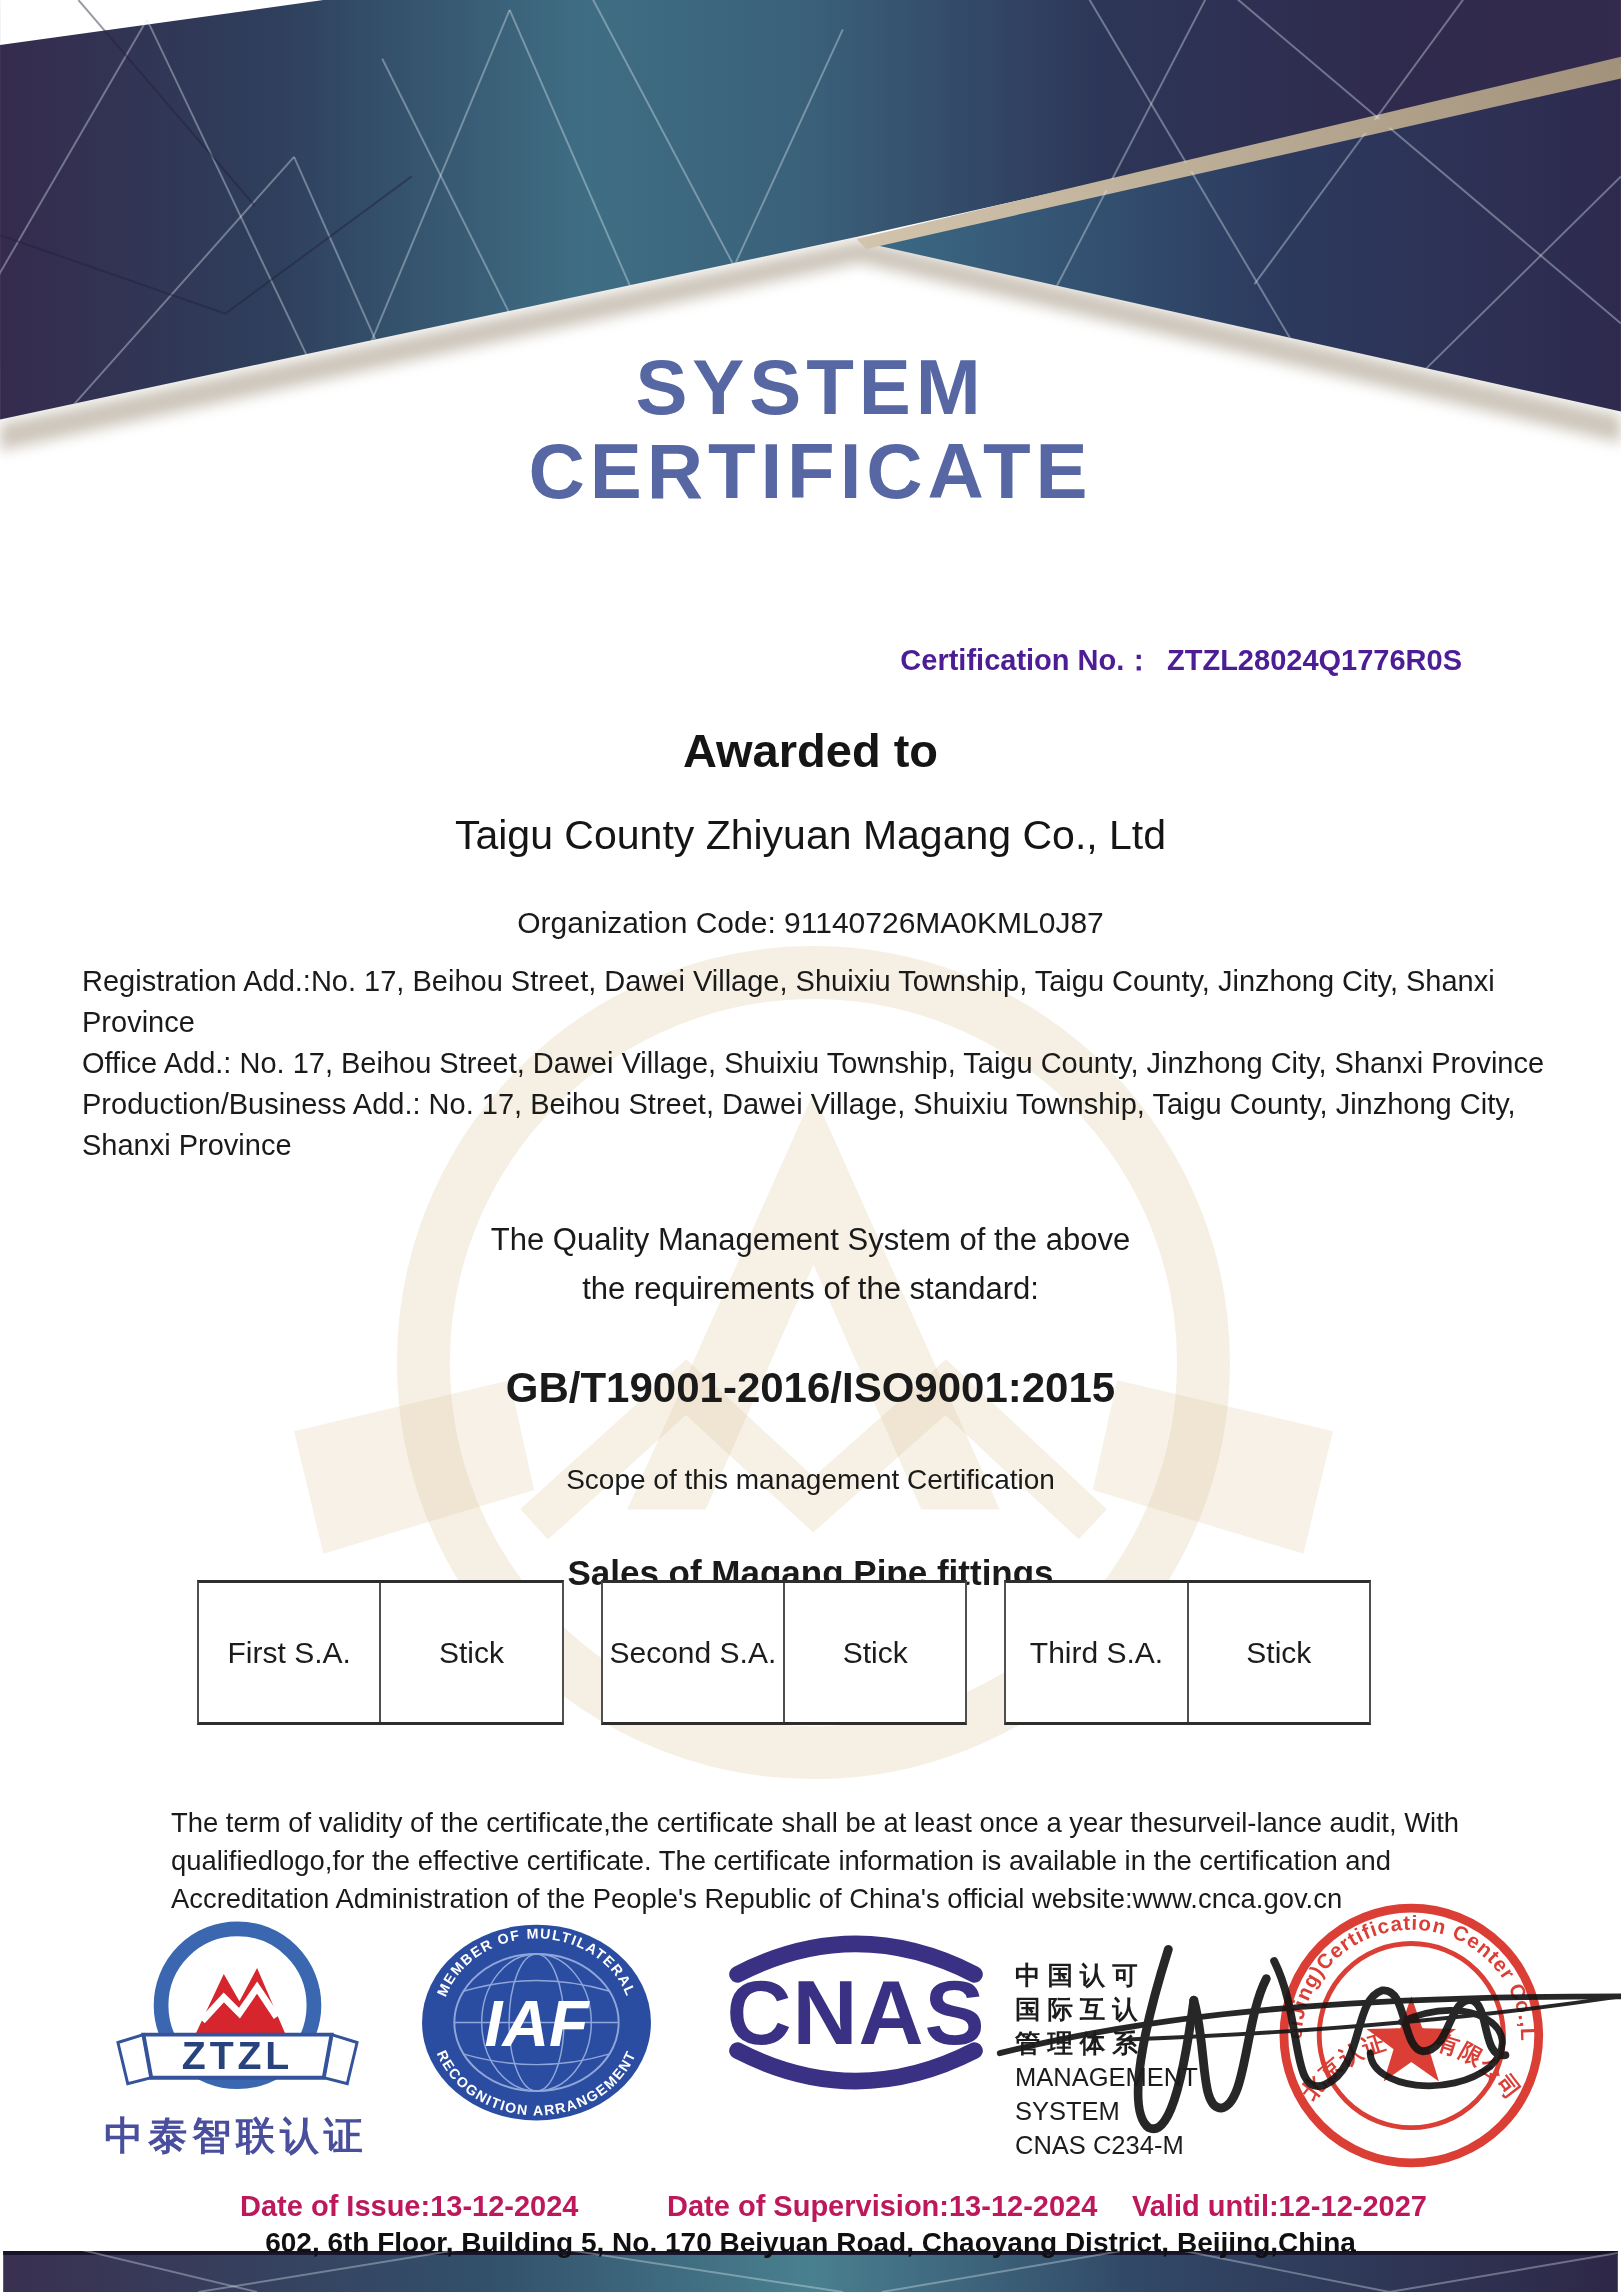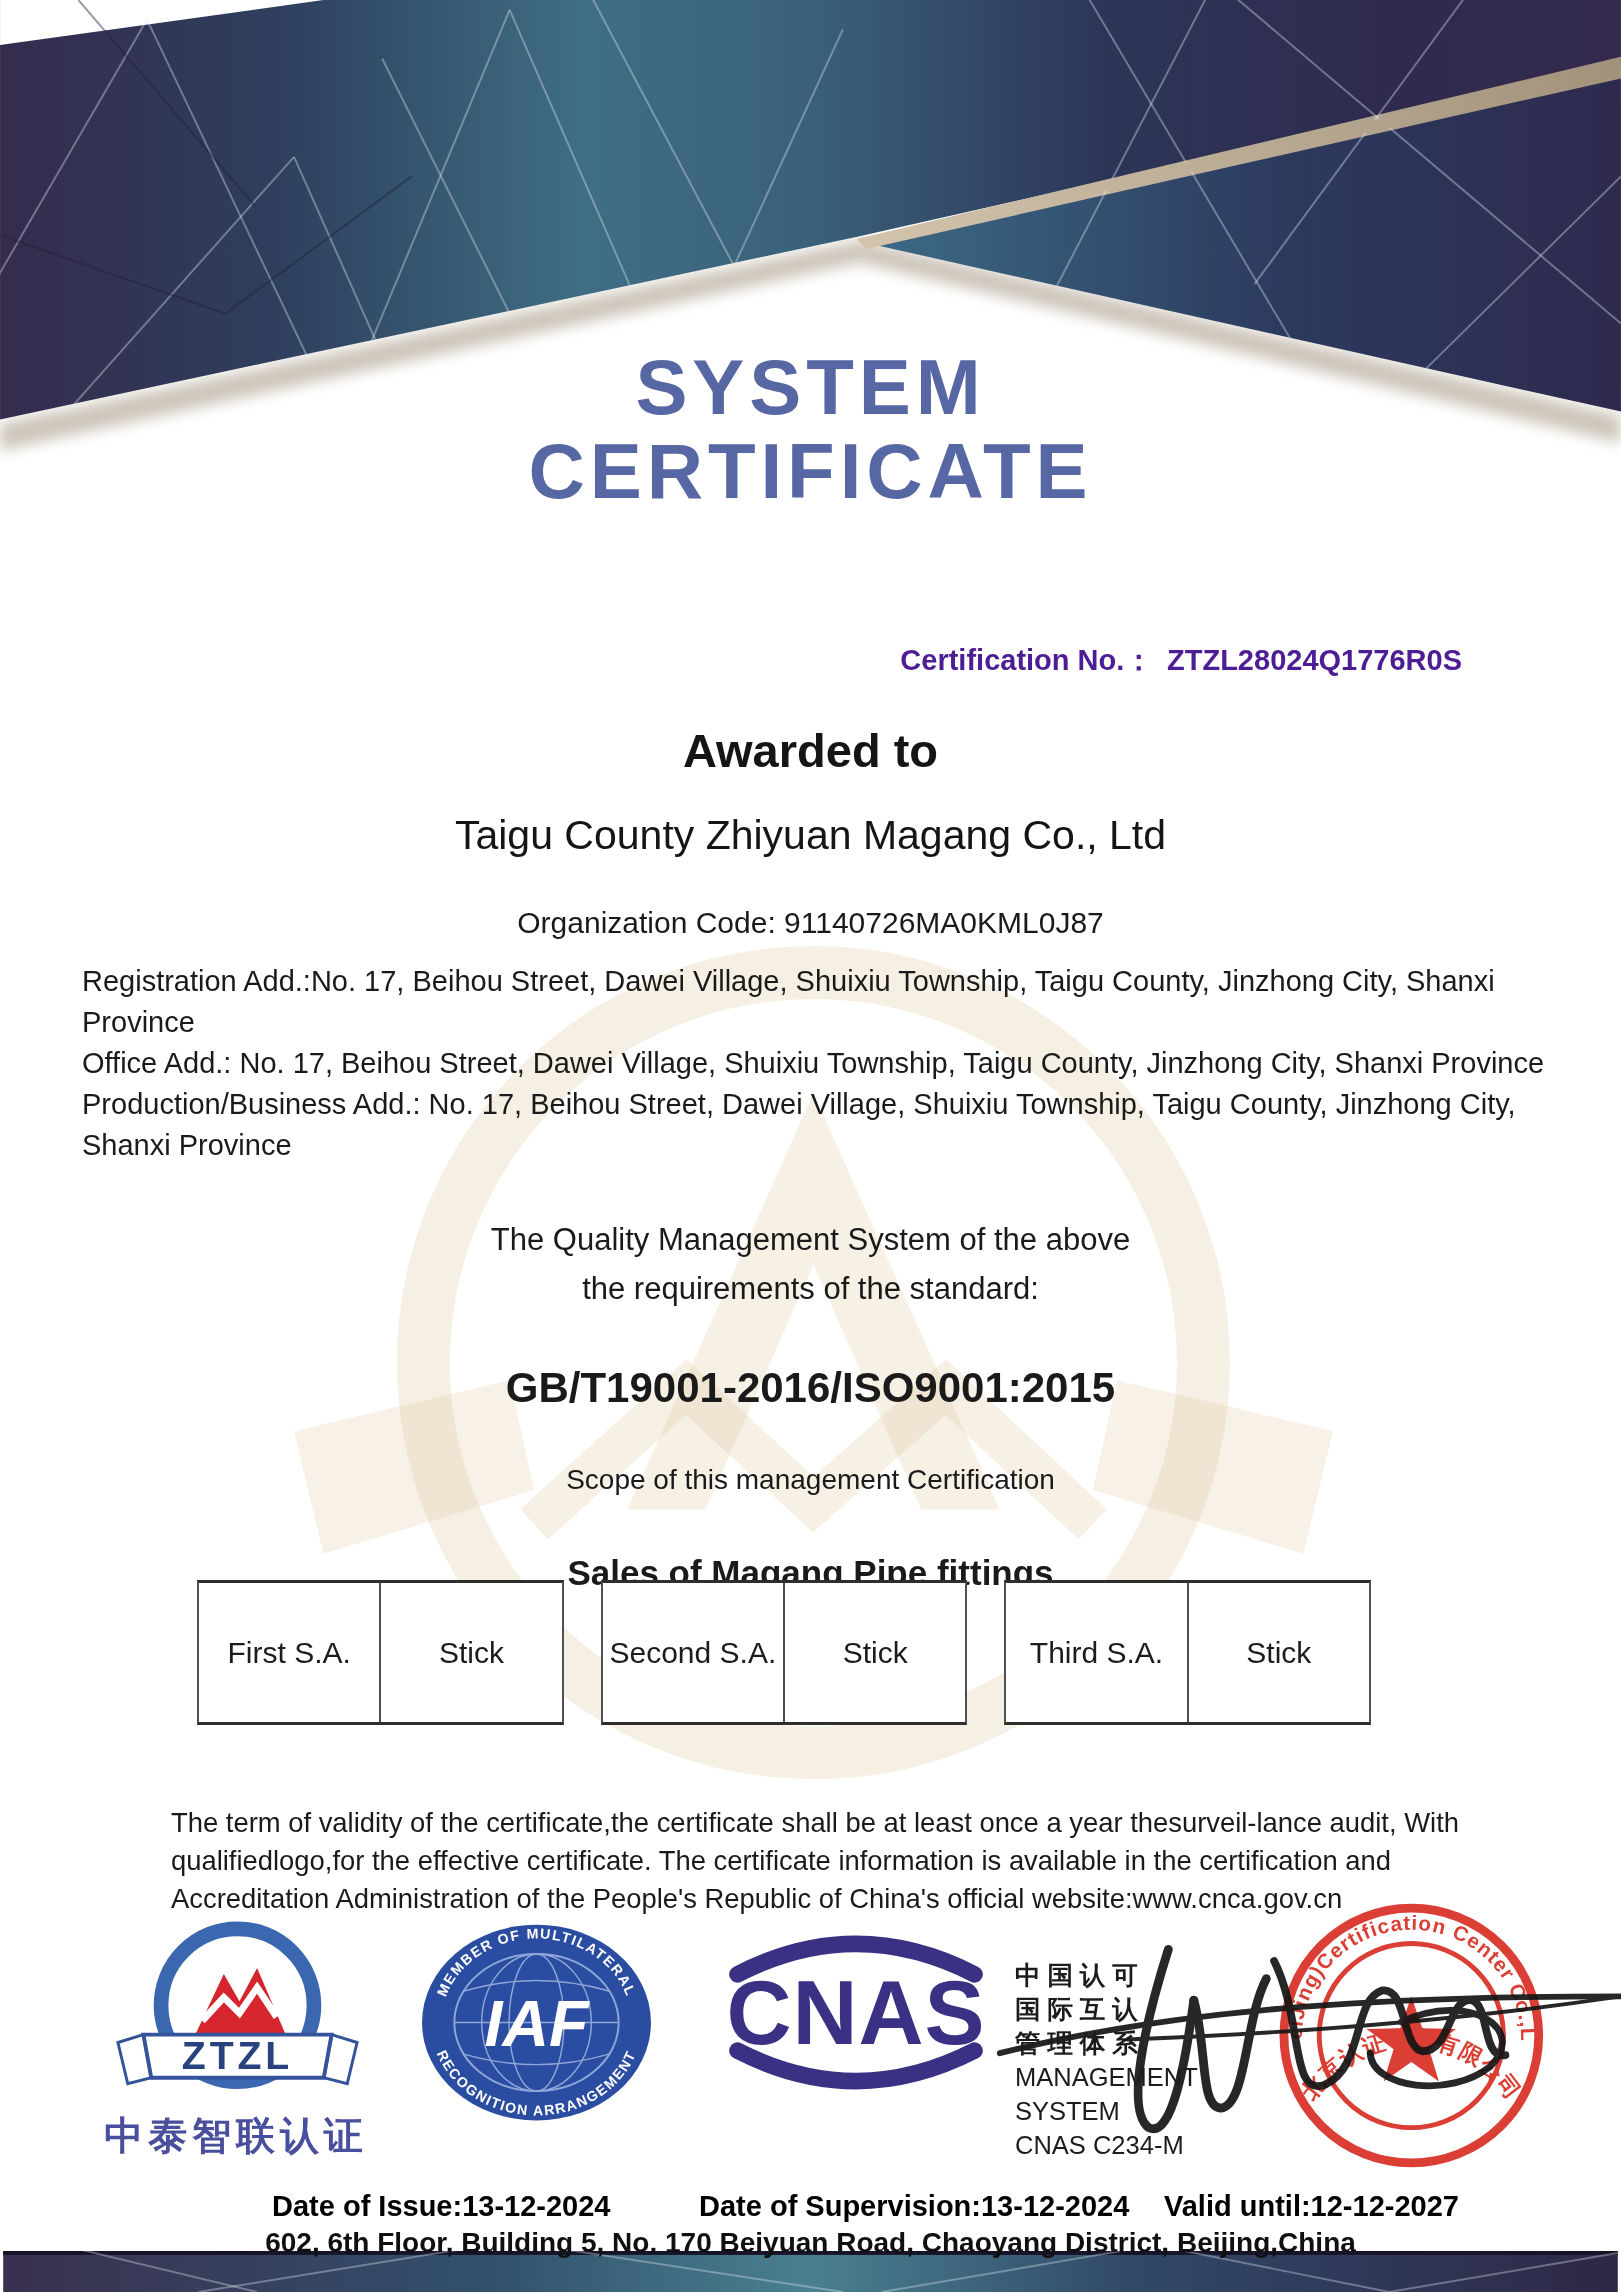--- a/index.html
+++ b/index.html
@@ -39,21 +39,21 @@
   .audit-cell:first-child{border-right:2px solid #4f4f4f;}
   
   .validity{top:1804px;left:171px;width:1311px;font-size:27.4px;line-height:38px;font-weight:500;text-align:left;z-index:3;}
   
   .ztzl-caption{top:2109px;left:94px;width:284px;text-align:center;font-size:39px;font-weight:700;
     color:var(--ztzl_text_blue,#4a4f9d);letter-spacing:4.9px;z-index:4;}
   .cnas-lines{top:1958px;left:1015px;width:255px;text-align:left;z-index:4;color:#1c1c1c;}
   .cnas-lines .zh{font-size:25.5px;font-weight:600;letter-spacing:6.9px;line-height:34px;}
   .cnas-lines .en{font-size:25.5px;font-weight:500;line-height:34px;letter-spacing:0;}
   
-  .date-item{top:2190px;font-size:29px;font-weight:600;color:#000000;z-index:5;margin-left:32px;}
+  .date-item{top:2190px;font-size:29px;font-weight:600;color:#be185d;z-index:5;}
   .date-issue{left:240px;}
   .date-supervision{left:667px;}
   .date-valid{left:1132px;}
   .footer-address{top:2227px;left:0;right:0;text-align:center;font-size:28px;font-weight:700;color:#101010;z-index:5;}
   .z1{z-index:1;} .z2{z-index:2;} .z0{z-index:0;}
 </style>
 </head>
 <body>
 
 <div class="page">

